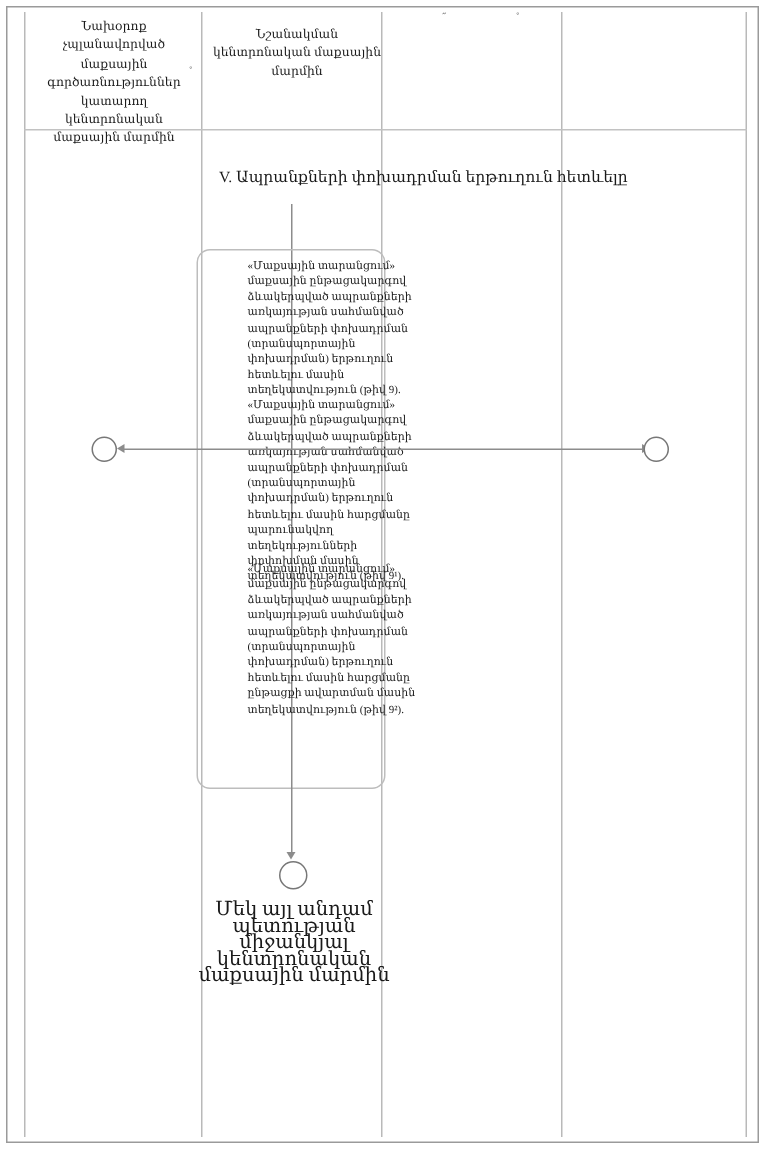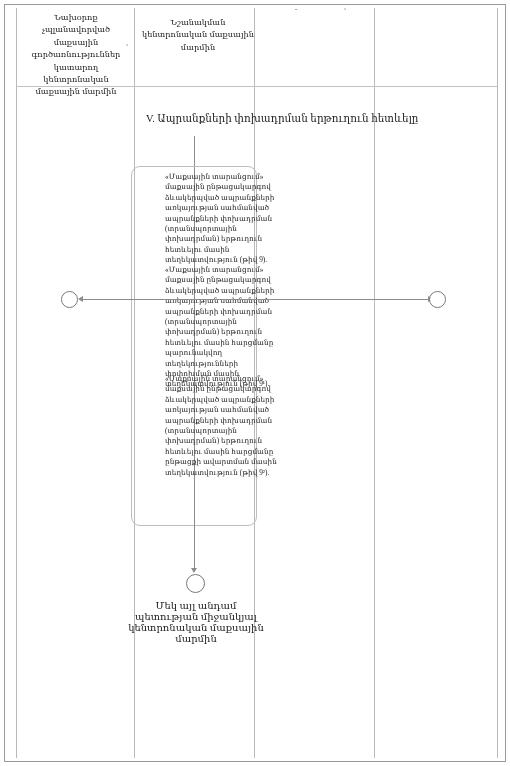--- a/index.html
+++ b/index.html
@@ -203,21 +203,21 @@
     border-right: 3.2px solid transparent;
     border-top: 5px solid #8c8c8c;
   }
 
   #bottom-label {
     position: absolute;
     left: 126px;
     top: 600px;
     width: 140px;
     text-align: center;
-    font-size: 10px;
+    font-size: 13px;
     line-height: 11px;
     color: #1a1a1a;
   }
 </style>
 </head>
 <body>
 
 <div id="page-frame"></div>
 
 <div id="lane-grid">

